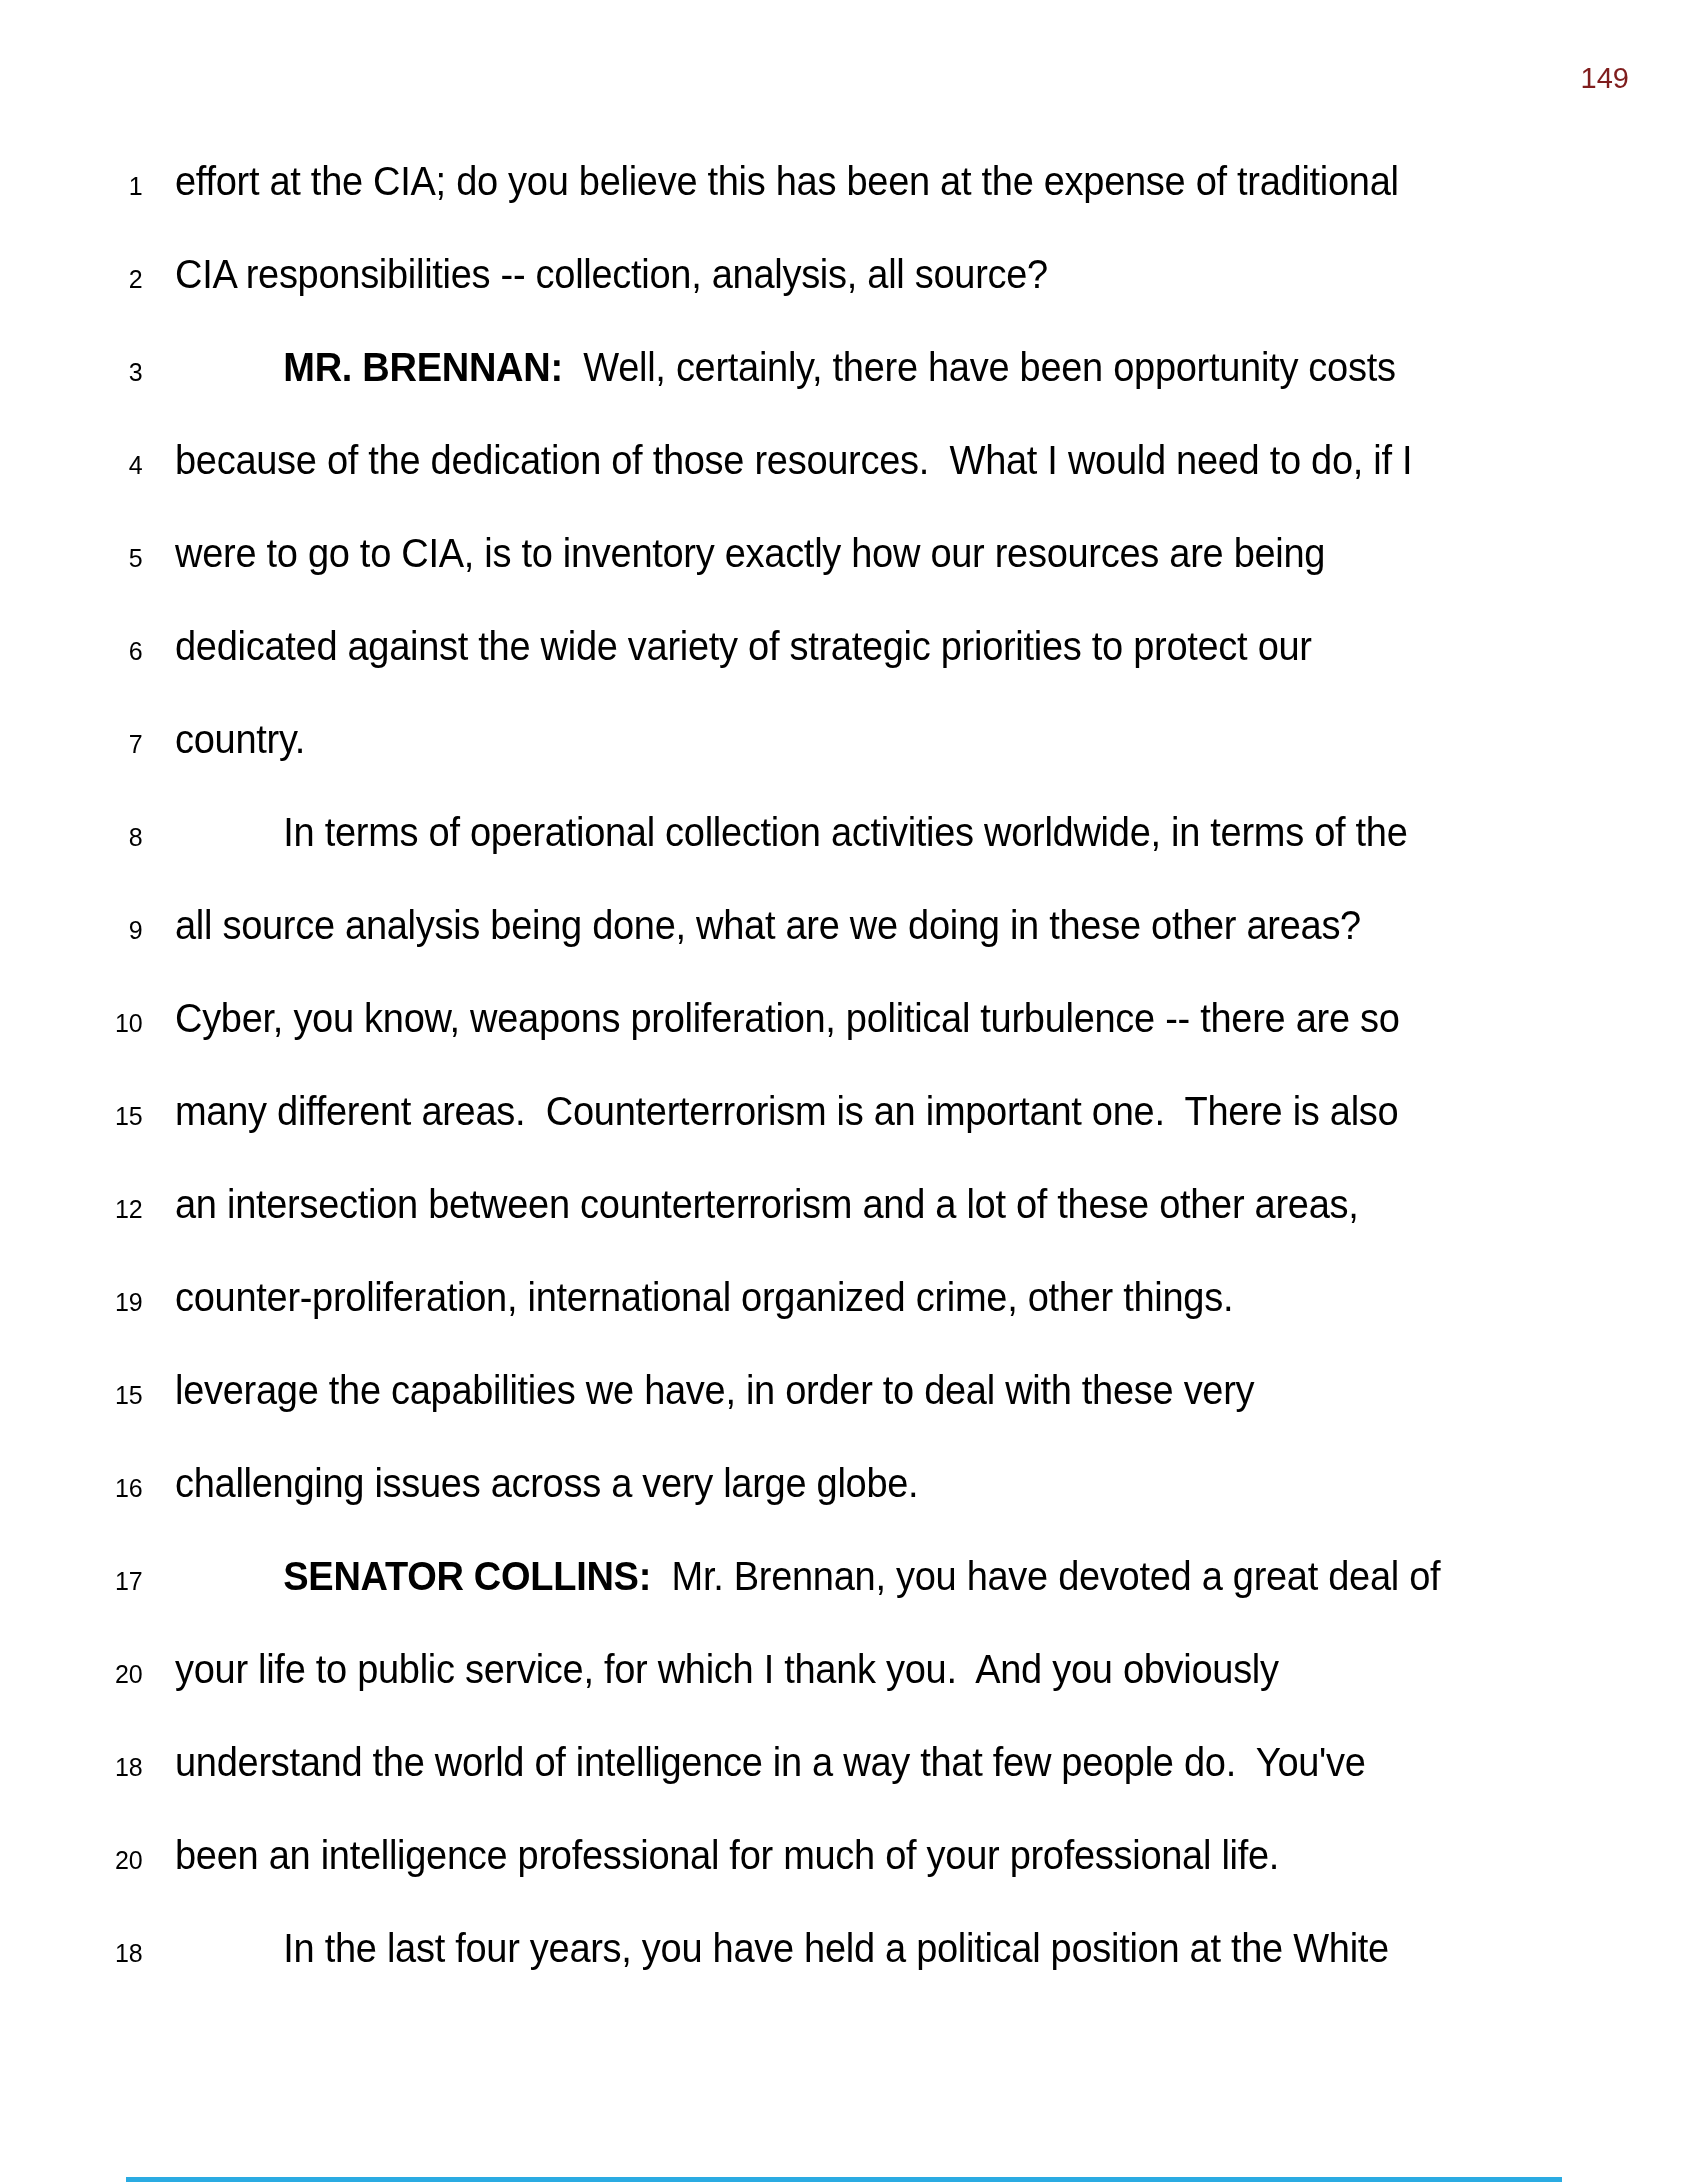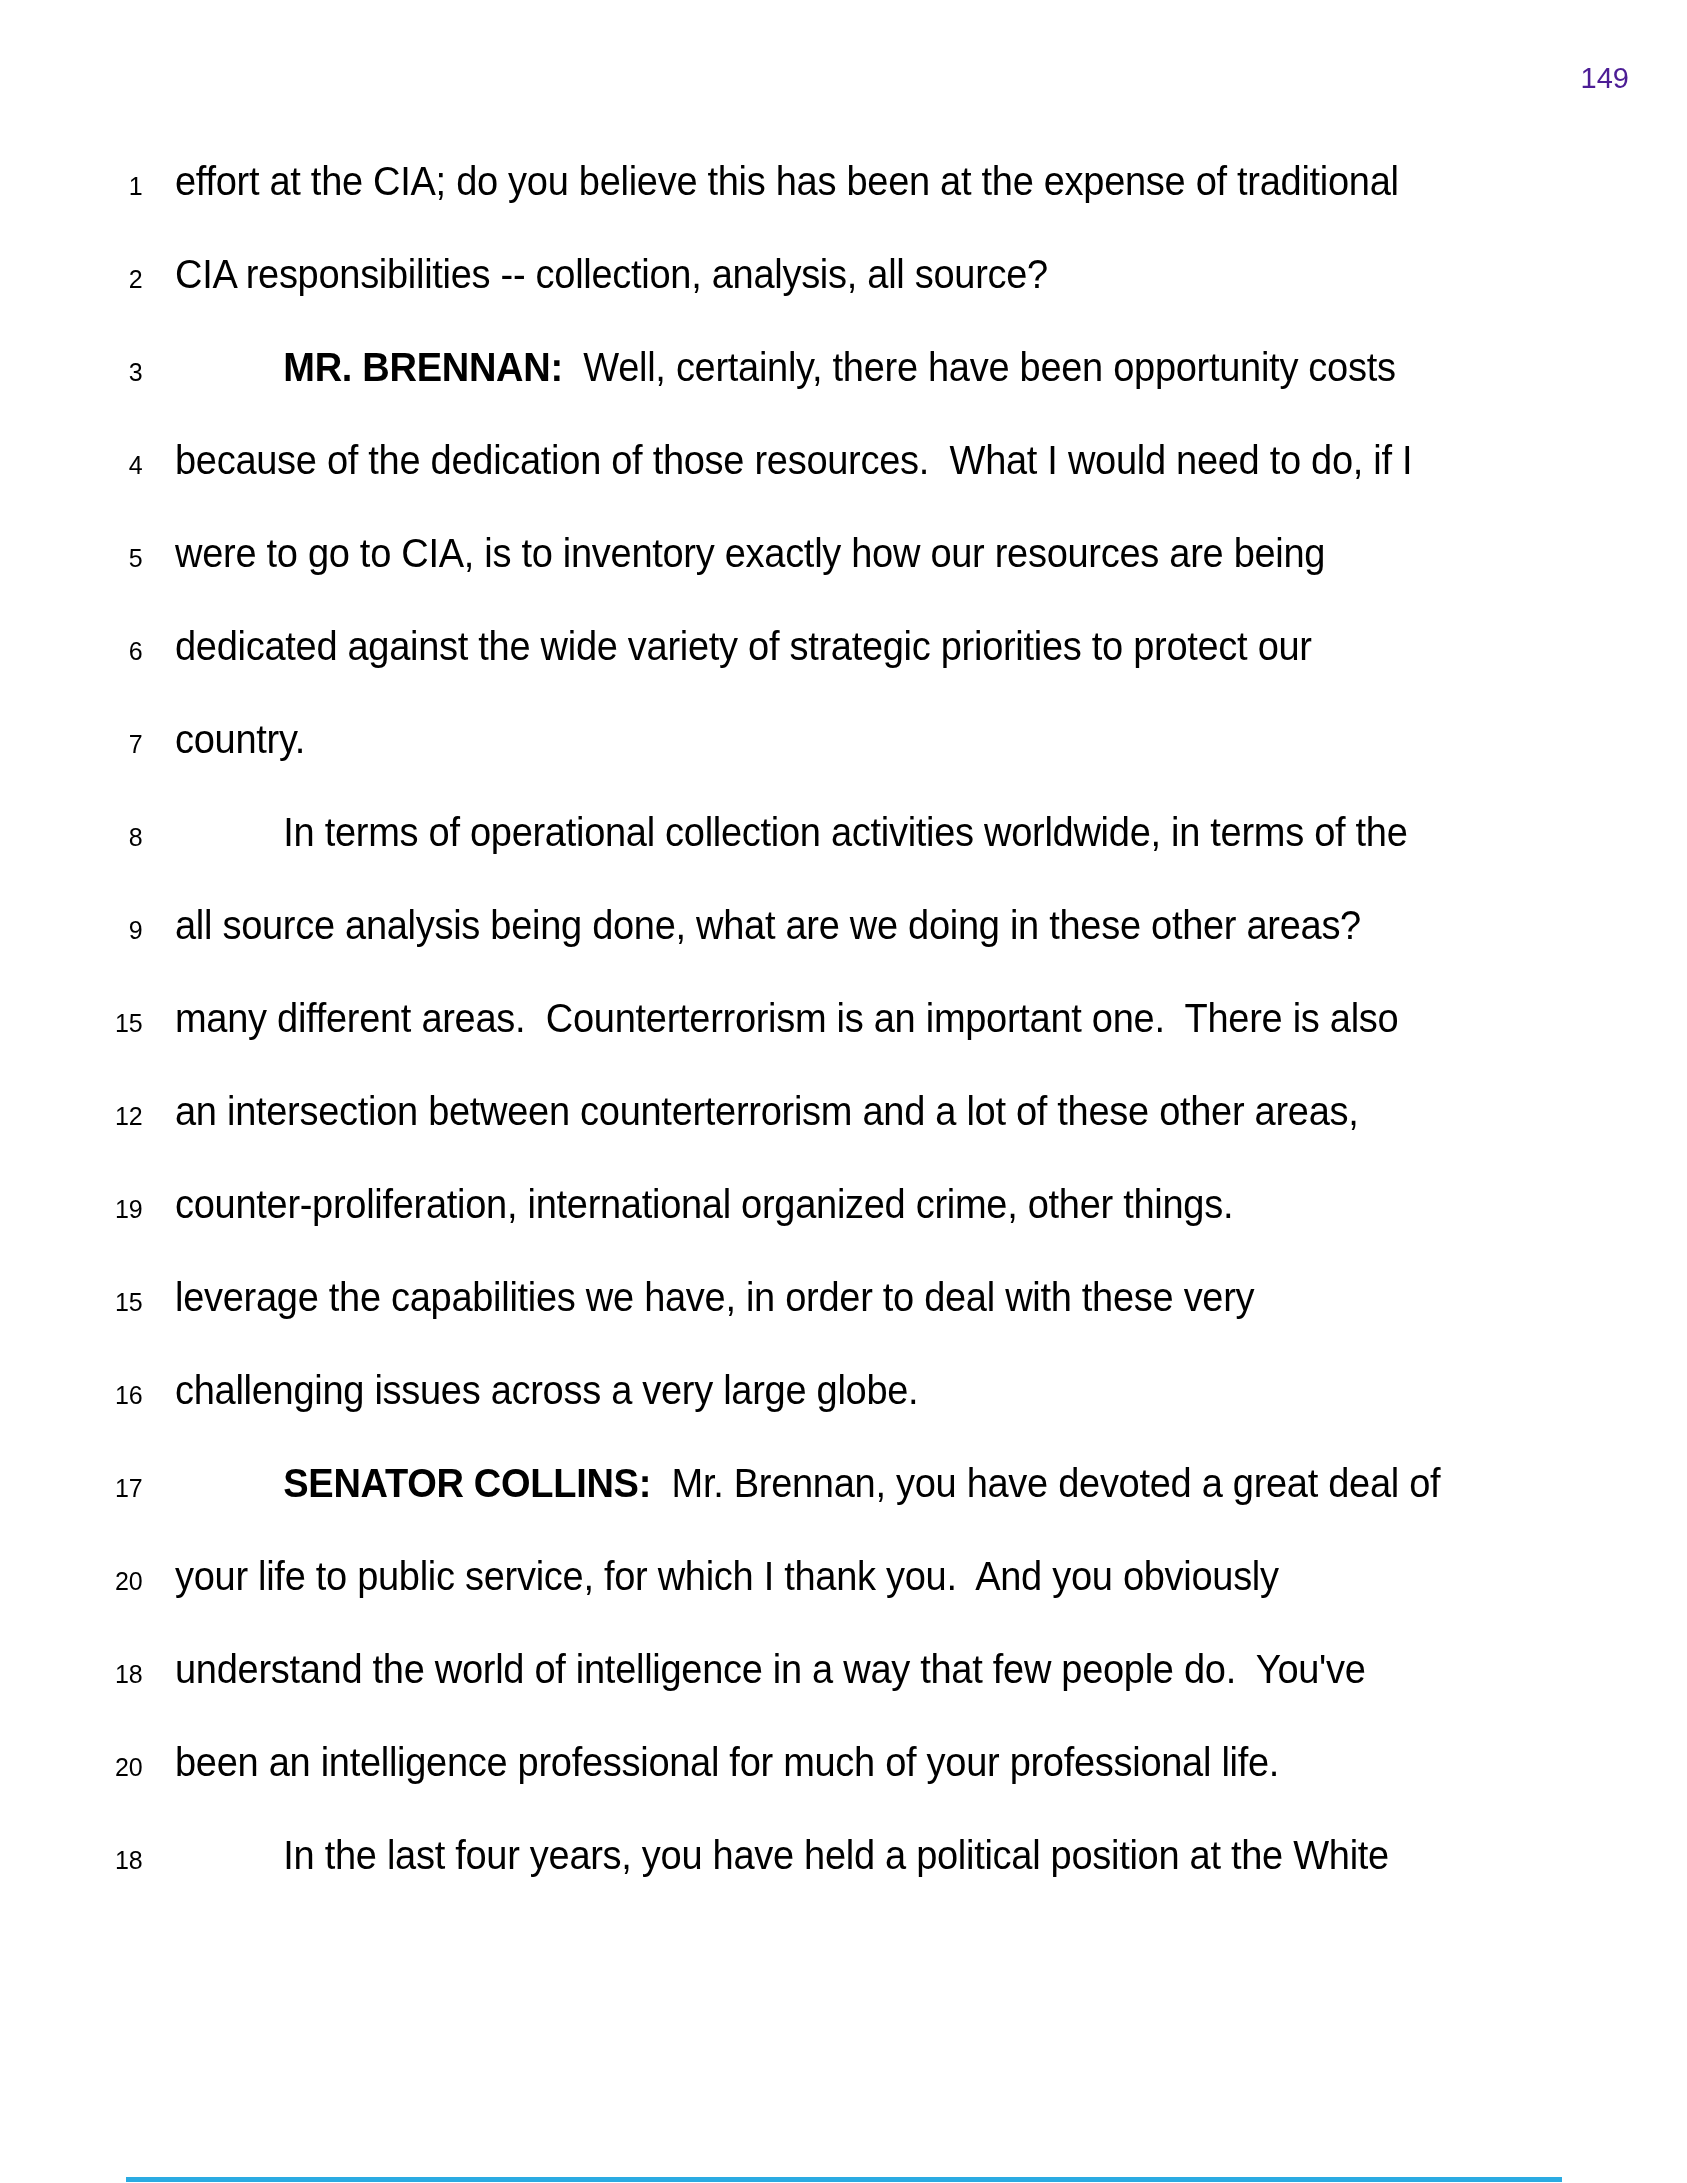--- a/index.html
+++ b/index.html
@@ -15,21 +15,21 @@
   .page {
     position: absolute;
     inset: 0;
   }
   .page-number {
     position: absolute;
     top: 64px;
     right: 58px;
     font-size: 29px;
     line-height: 1;
-    color: #4c1d95;
+    color: #7f1d1d;
   }
   .lines {
     position: absolute;
     top: 161px;
     left: 0;
     right: 0;
   }
   .line {
     display: flex;
     align-items: baseline;
@@ -115,20 +115,24 @@
   <div class="line">
     <span class="line-num">8</span>
     <div class="line-text indent">In terms of operational collection activities worldwide, in terms of the</div>
   </div>
 
   <div class="line">
     <span class="line-num">9</span>
     <div class="line-text">all source analysis being done, what are we doing in these other areas?</div>
   </div>
 
+  <div class="line">
+    <span class="line-num">10</span>
+    <div class="line-text">Cyber, you know, weapons proliferation, political turbulence -- there are so</div>
+  </div>
 
   <div class="line">
     <span class="line-num">15</span>
     <div class="line-text">many different areas.  Counterterrorism is an important one.  There is also</div>
   </div>
 
   <div class="line">
     <span class="line-num">12</span>
     <div class="line-text">an intersection between counterterrorism and a lot of these other areas,</div>
   </div>

